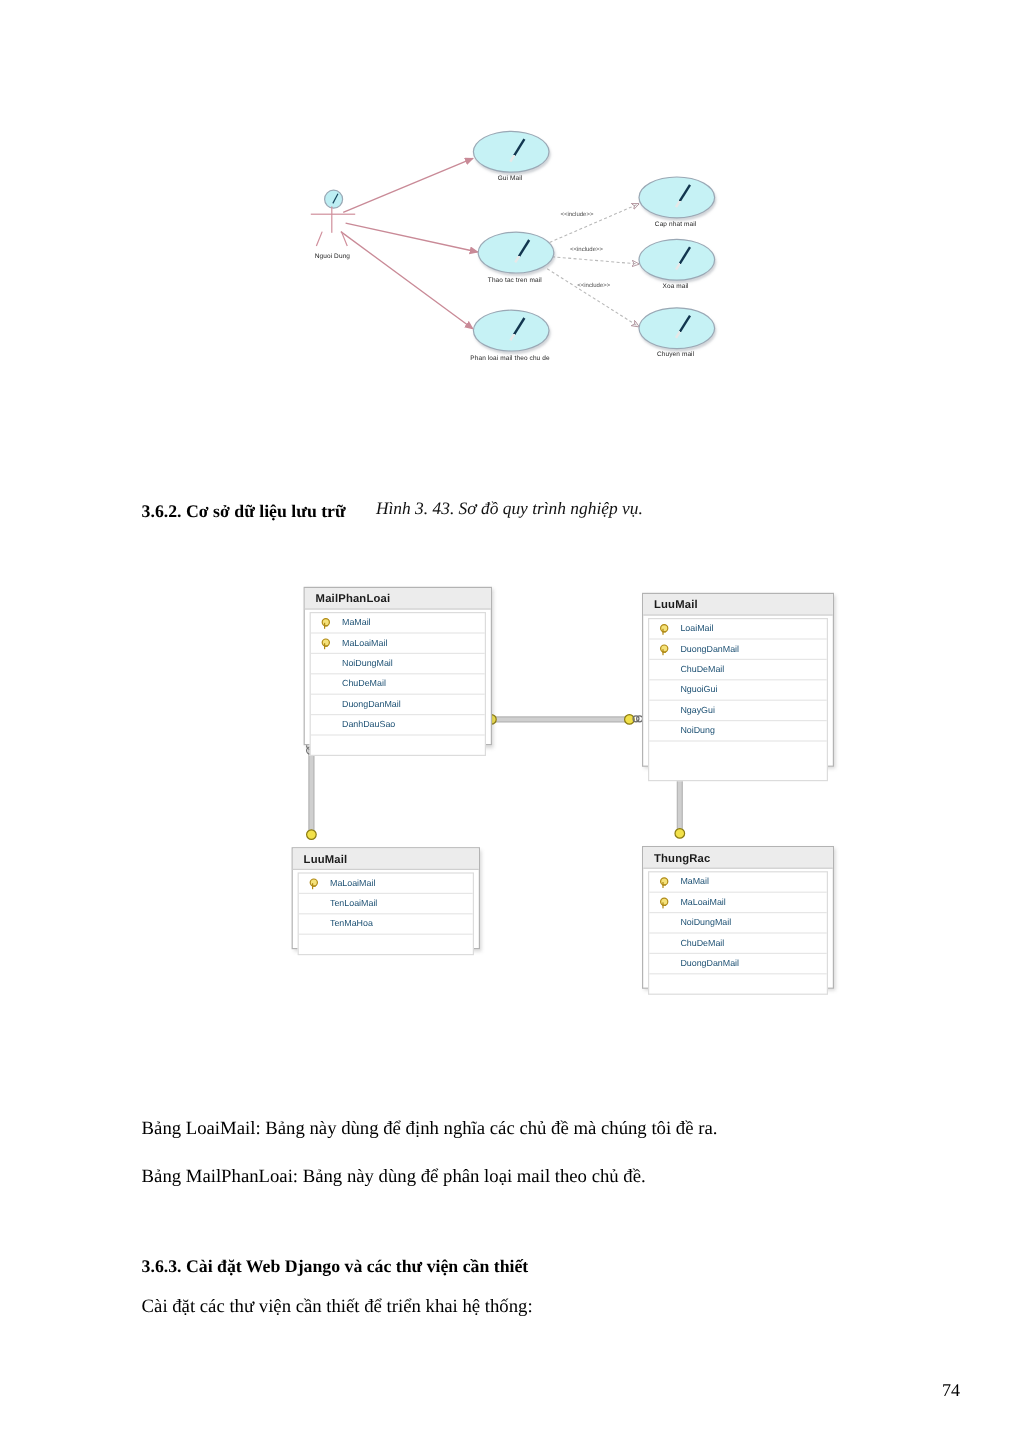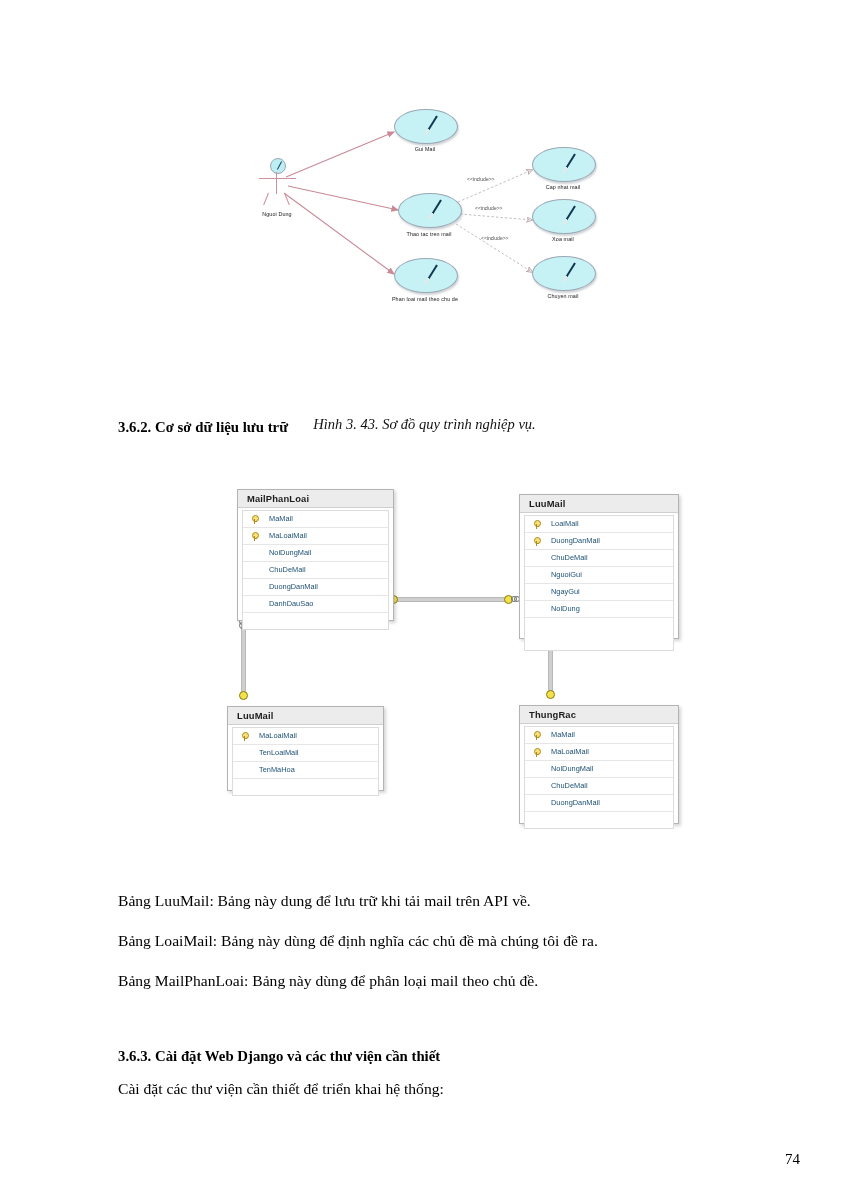--- a/index.html
+++ b/index.html
@@ -90,21 +90,21 @@
     position:absolute;
     left:0;width:800px;
     text-align:right;
     font-family:"Liberation Serif",serif;
     font-size:15px;
     color:#000;
     margin-top:23px;
   }
 
   
-  #er-figure{position:absolute;left:0;top:0;width:786px;height:1200px;pointer-events:none;}
+  #er-figure{position:absolute;left:16px;top:0;width:786px;height:1200px;pointer-events:none;}
   .tbl{
     position:absolute;
     background:#ffffff;
     border:1px solid #b3b3b3;
     box-shadow:2px 2px 3px rgba(120,120,120,.30);
     pointer-events:auto;
   }
   .tbl-head{
     background:#ececec;
     border-bottom:1px solid #cfcfcf;
@@ -369,21 +369,20 @@
         </div>
         <div class="fld"><span>NoiDungMail</span></div>
         <div class="fld"><span>ChuDeMail</span></div>
         <div class="fld last"><span>DuongDanMail</span></div>
         <div class="fld blank"></div>
       </div>
     </div>
   </div>
 
 
-  <div class="para" style="top:892px;">Bảng LuuMail: Bảng này dung để lưu trữ khi tải mail trên API về.</div>
   <div class="para" style="top:972px;">Bảng MailPhanLoai: Bảng này dùng để phân loại mail theo chủ đề.</div>
   <div class="para" style="top:932px;">Bảng LoaiMail: Bảng này dùng để định nghĩa các chủ đề mà chúng tôi đề ra.</div>
 
   <div class="heading" style="top:1048px;">3.6.3. Cài đặt Web Django và các thư viện cần thiết</div>
 
   <div class="para" style="top:1080px;">Cài đặt các thư viện cần thiết để triển khai hệ thống:</div>
 
   <div class="pagenum" style="top:1128px;">74</div>
 
 </div>

